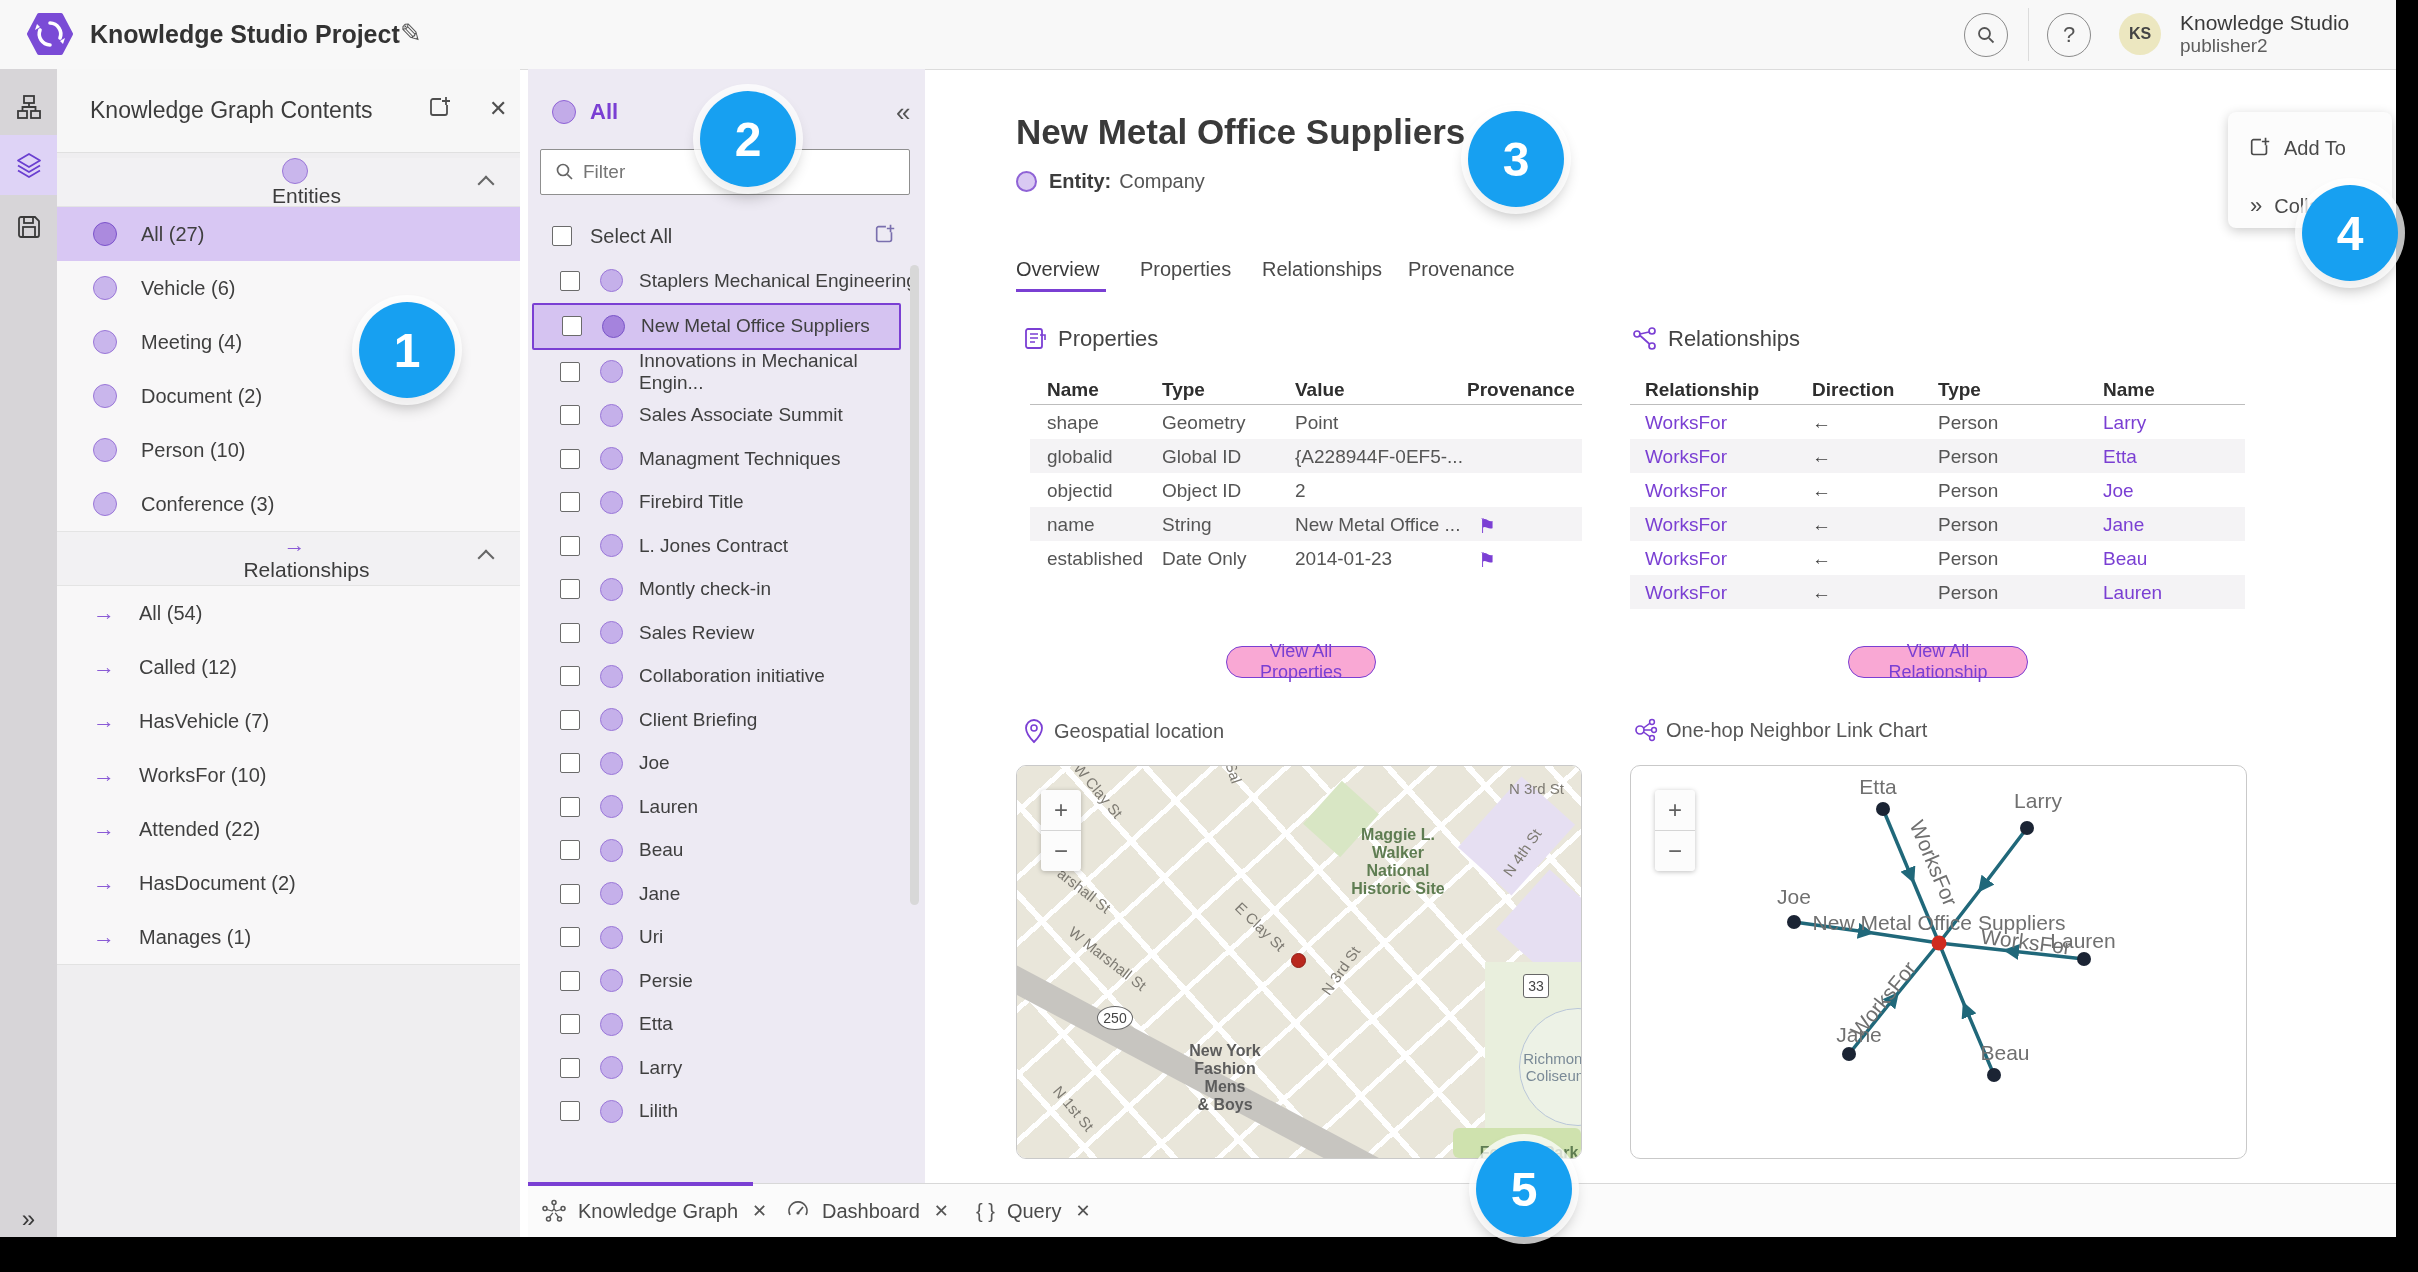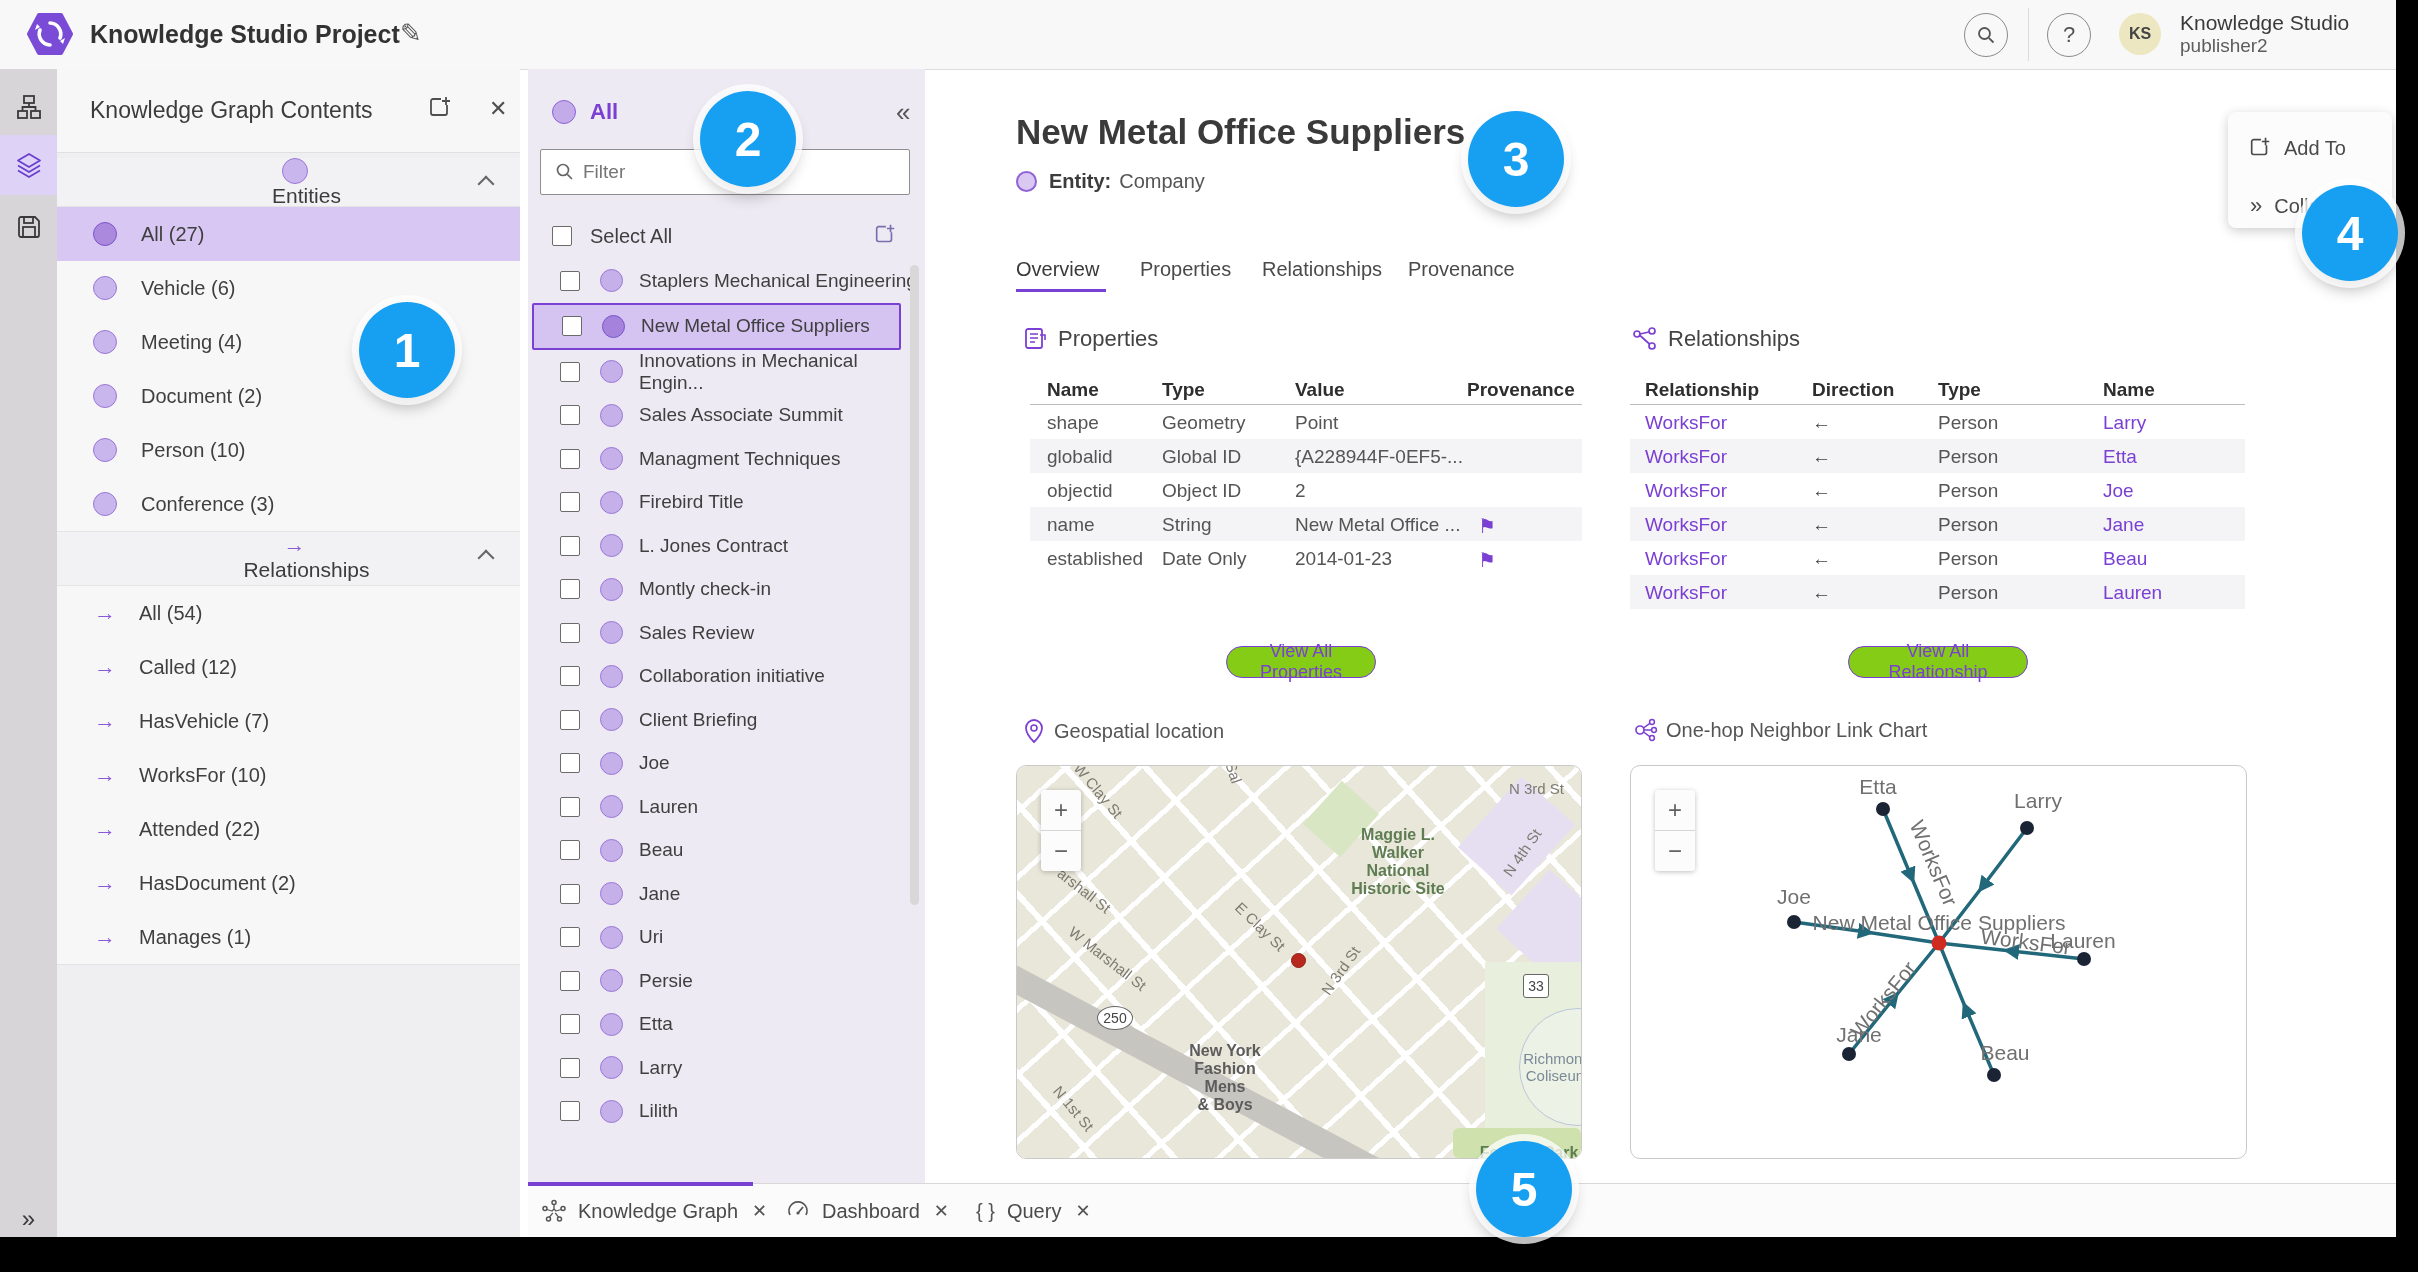--- a/index.html
+++ b/index.html
@@ -22,21 +22,21 @@
   .rail-btn{left:0;width:57px;height:60px;display:flex;align-items:center;justify-content:center;color:#3a3a3a;}
   .rail-sel{background:#ded3f6;color:#6a3fd0;}
   
   .lpanel{left:57px;top:69px;width:463px;height:1168px;background:#efeef0;}
   .lp-head{left:57px;top:69px;width:463px;height:83px;background:#f7f7f7;border-bottom:1px solid #e0e0e0;}
   .lp-title{left:33px;top:28px;font-size:23px;color:#3c3c3c;}
   .icon-sm{color:#4f4f4f;font-size:22px;}
   .sec-head{height:48px;display:flex;align-items:center;padding-left:36px;background:#f2f1f3;
             border-bottom:1px solid #e4e4e4;font-size:21px;font-weight:500;color:#3c3c3c;position:relative;flex-direction:column;}
   .sec-head.rel{border-top:1px solid #e4e4e4;height:53px;}
-  .ent-row{height:54px;display:flex;align-items:center;padding-left:36px;font-size:20px;color:#3f3f3f;position:relative;text-align:center;}
+  .ent-row{height:54px;display:flex;align-items:center;padding-left:36px;font-size:20px;color:#3f3f3f;position:relative;}
   .ent-row.sel{background:#d8c7f3;}
   .dot{width:22px;height:22px;border-radius:50%;background:#c9b6ec;border:1.5px solid #9a77d8;margin-right:24px;flex:0 0 auto;}
   .dot.dk{background:#ab8ade;border-color:#7c53cc;}
   .arrow-g{color:#8a5bd6;font-size:22px;margin-right:22px;width:24px;flex:0 0 auto;}
   .chev-up{position:absolute;right:28px;top:20px;width:10px;height:10px;border-left:2px solid #666;
            border-top:2px solid #666;transform:rotate(45deg);}
   
   .mpanel{left:528px;top:69px;width:397px;height:1114px;background:#edeaf3;}
   .mp-all{font-size:22px;font-weight:600;color:#7a3fd3;}
   .collapse{font-size:26px;color:#555;}
@@ -63,21 +63,21 @@
   .tbl{font-size:19px;}
   .trow{height:34px;position:relative;}
   .trow.stripe{background:#f4f3f5;}
   .trow span{position:absolute;top:7px;white-space:nowrap;}
   .thead span{position:absolute;top:7px;font-weight:700;color:#2e2e2e;font-size:19px;}
   .c1{left:17px;} .c2{left:132px;} .c3{left:265px;} .c4{left:437px;}
   .d1{left:15px;} .d2{left:182px;} .d3{left:308px;} .d4{left:473px;}
   .plink{color:#7a3fd3;}
   .gray{color:#555;}
   .flag{color:#7b3fd4;font-size:20px;}
-  .viewbtn{border:1.5px solid #7a3fd3;border-radius:17px;background:#84cc16;color:#7a3fd3;
+  .viewbtn{border:1.5px solid #7a3fd3;border-radius:17px;background:#f9a8d4;color:#7a3fd3;
            font-size:18px;display:flex;align-items:center;justify-content:center;font-family:inherit;}
   .card{background:#fff;border:1px solid #c9c9c9;border-radius:10px;overflow:hidden;}
   .zoomctl{left:24px;top:24px;width:40px;border-radius:4px;box-shadow:0 1px 5px rgba(0,0,0,.25);overflow:hidden;position:absolute;z-index:5;}
   .zbtn{width:40px;height:40px;background:#fcfcfc;display:flex;align-items:center;justify-content:center;
         font-size:24px;color:#5f5f5f;}
   .zbtn.top{border-bottom:1px solid #d5d5d5;}
   
   .mapbase{position:absolute;left:0;top:0;right:0;bottom:0;
      background:
        repeating-linear-gradient(48deg,rgba(255,255,255,0) 0 54px,#ffffff 54px 60px),

